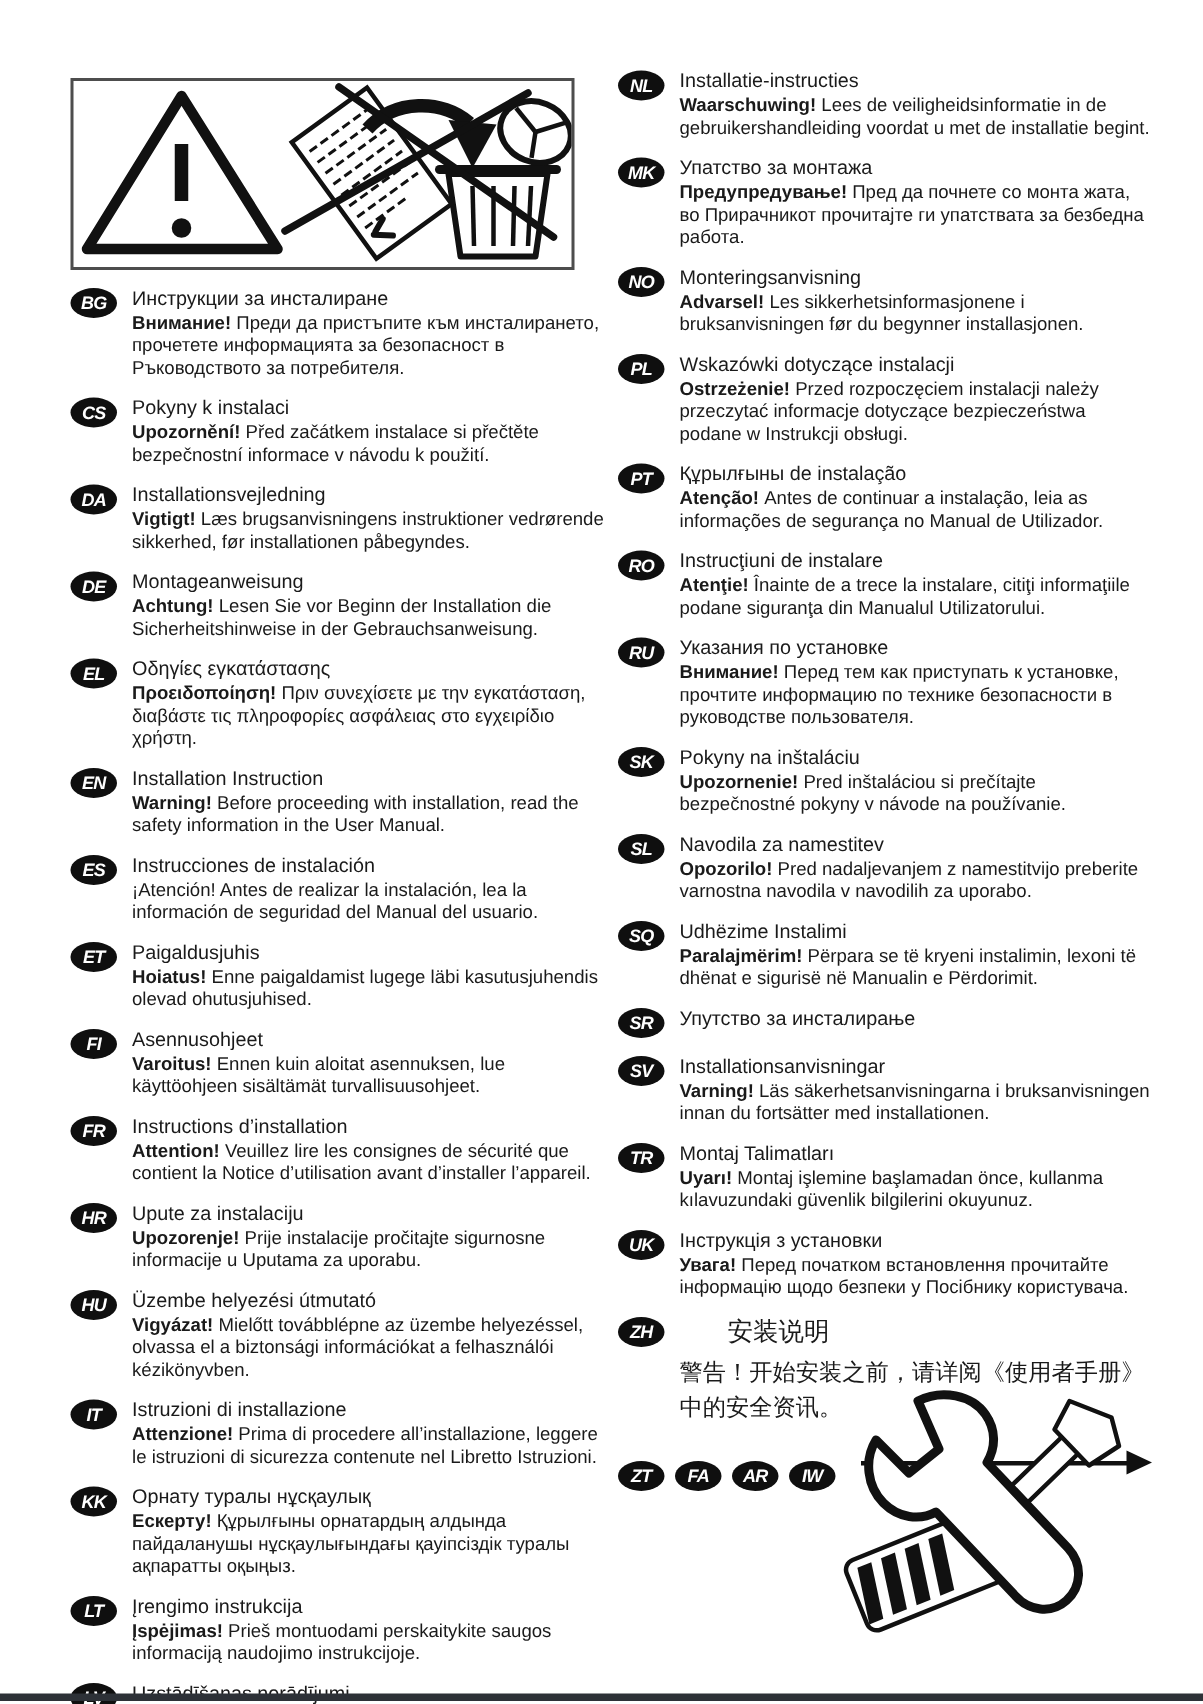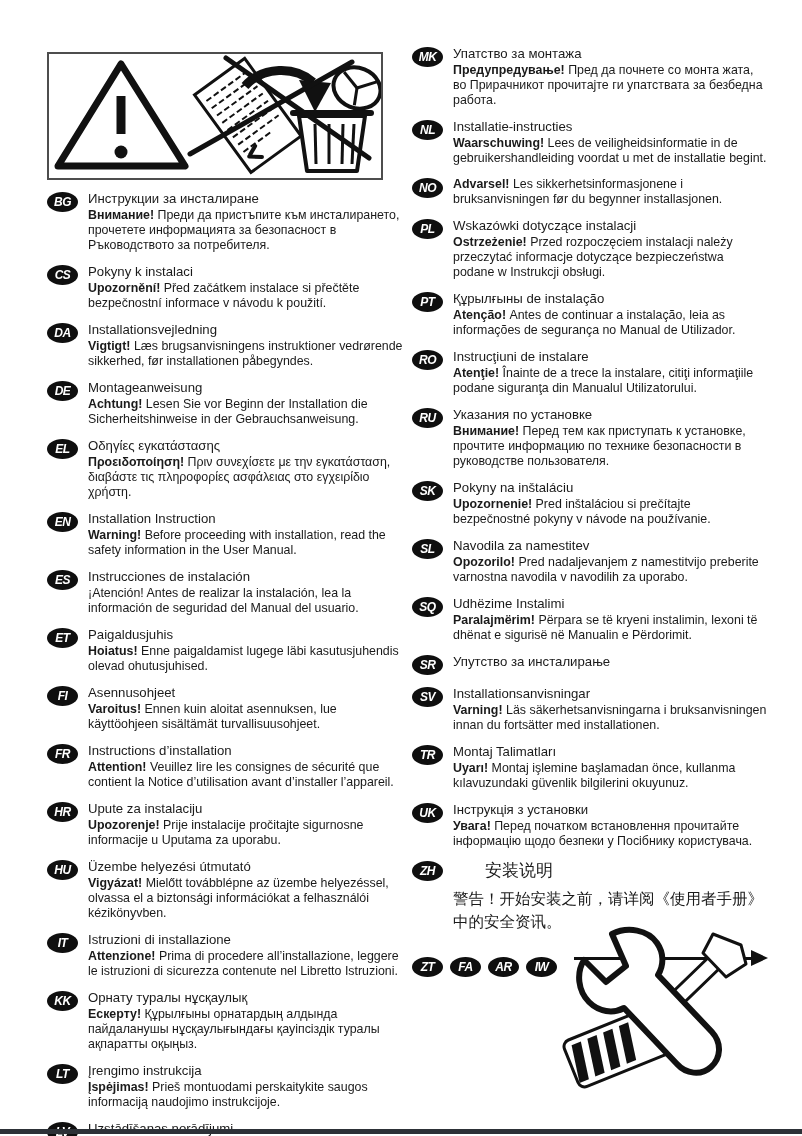--- a/index.html
+++ b/index.html
@@ -220,38 +220,39 @@
       <div class="entry-title">Uzstādīšanas norādījumi</div>
 
     </div>
   </div>
 </div>
   </div>
 
   <div class="col col-right">
     <div class="entries" id="right-entries">
   <div class="entry">
+    <span class="badge">NL</span>
+    <div class="entry-text">
+      <div class="entry-title">Installatie-instructies</div>
+      <p class="entry-body"><b>Waarschuwing! </b><span>Lees de veiligheidsinformatie in de gebruikershandleiding voordat u met de installatie begint.</span></p>
+    </div>
+  </div>
+
+  <div class="entry">
     <span class="badge">MK</span>
     <div class="entry-text">
       <div class="entry-title">Упатство за монтажа</div>
       <p class="entry-body"><b>Предупредување! </b><span>Пред да почнете со монта жата, во Прирачникот прочитајте ги упатствата за безбедна работа.</span></p>
     </div>
   </div>
 
   <div class="entry">
-    <span class="badge">NL</span>
-    <div class="entry-text">
-      <div class="entry-title">Installatie-instructies</div>
-      <p class="entry-body"><b>Waarschuwing! </b><span>Lees de veiligheidsinformatie in de gebruikershandleiding voordat u met de installatie begint.</span></p>
-    </div>
-  </div>
-
-  <div class="entry">
     <span class="badge">NO</span>
     <div class="entry-text">
+      <div class="entry-title">Monteringsanvisning</div>
       <p class="entry-body"><b>Advarsel! </b><span>Les sikkerhetsinformasjonene i bruksanvisningen før du begynner installasjonen.</span></p>
     </div>
   </div>
 
   <div class="entry">
     <span class="badge">PL</span>
     <div class="entry-text">
       <div class="entry-title">Wskazówki dotyczące instalacji</div>
       <p class="entry-body"><b>Ostrzeżenie! </b><span>Przed rozpoczęciem instalacji należy przeczytać informacje dotyczące bezpieczeństwa podane w Instrukcji obsługi.</span></p>
     </div>

